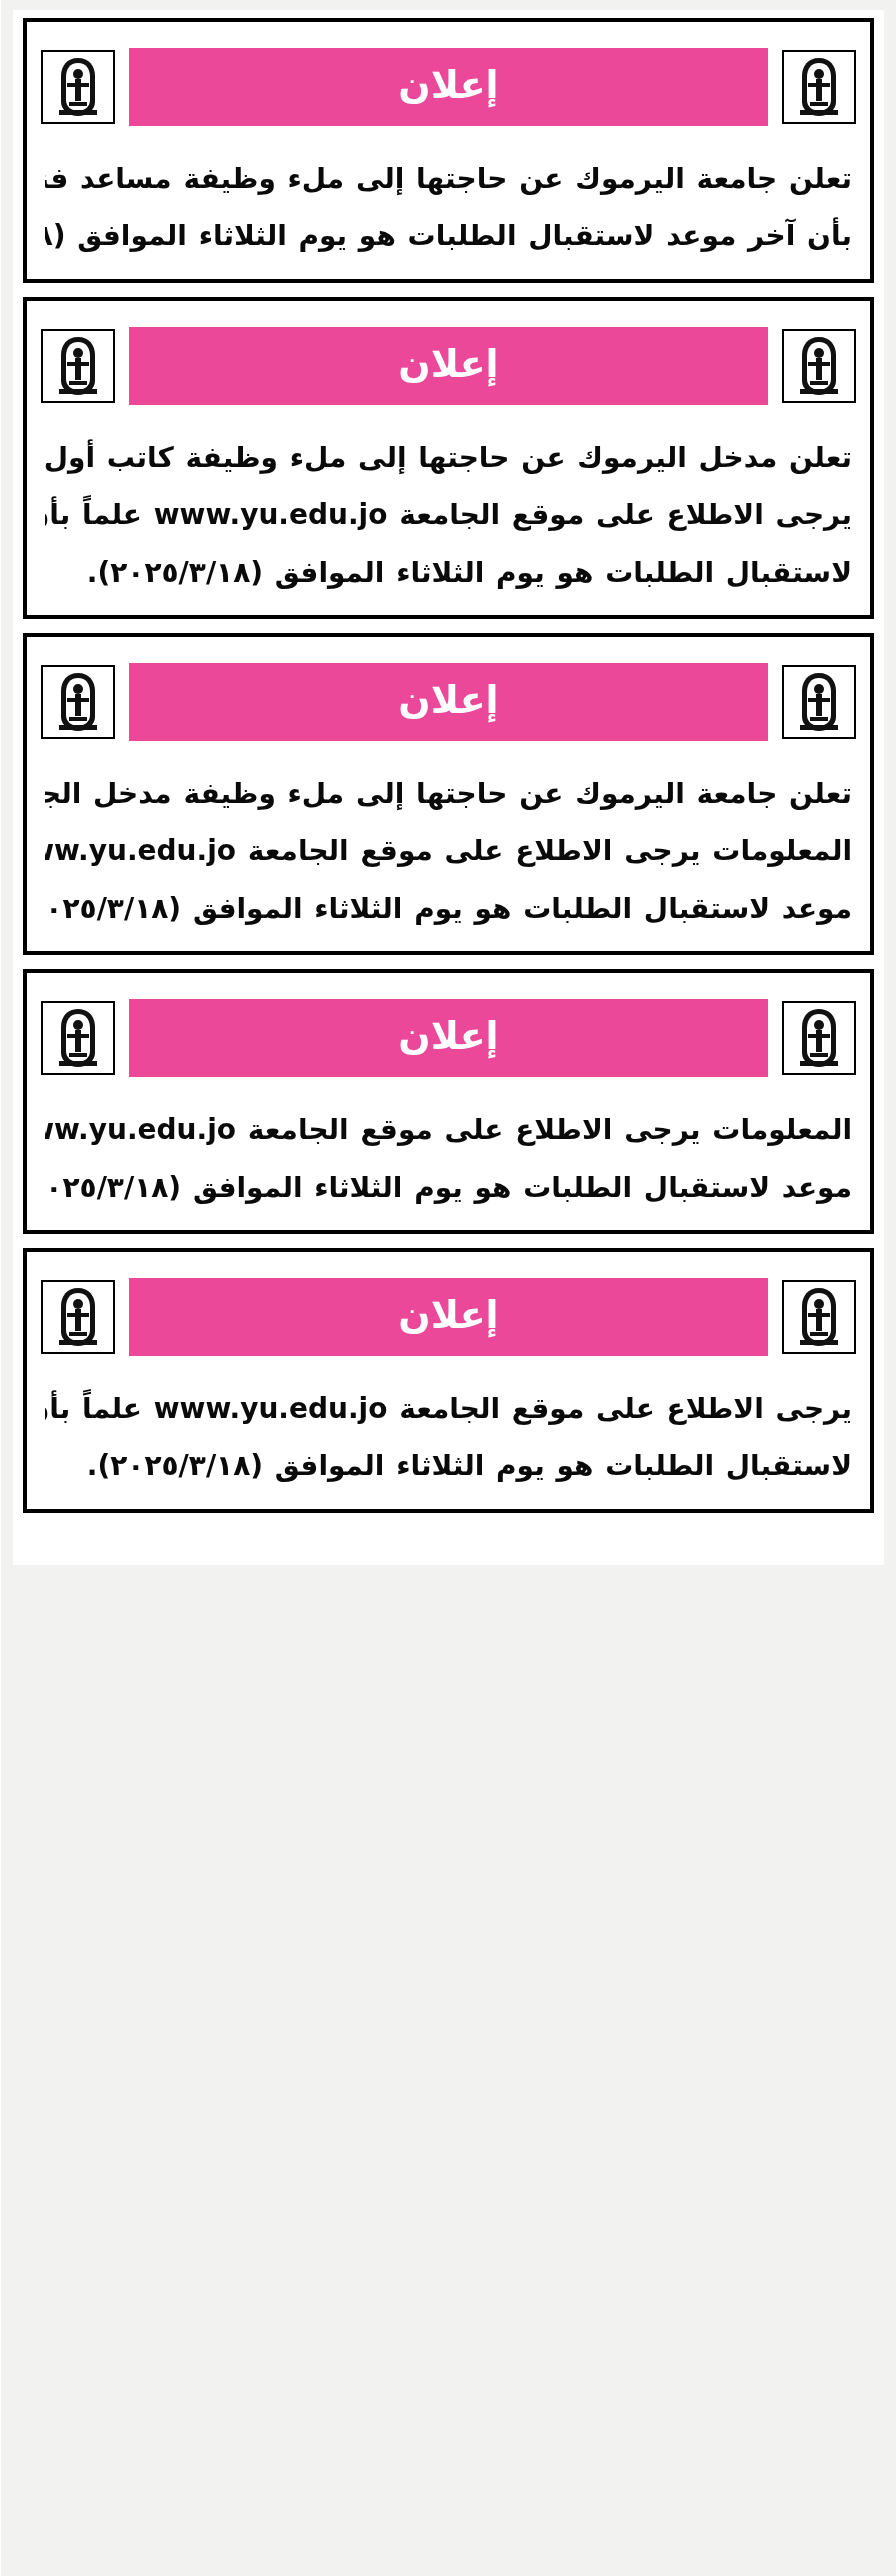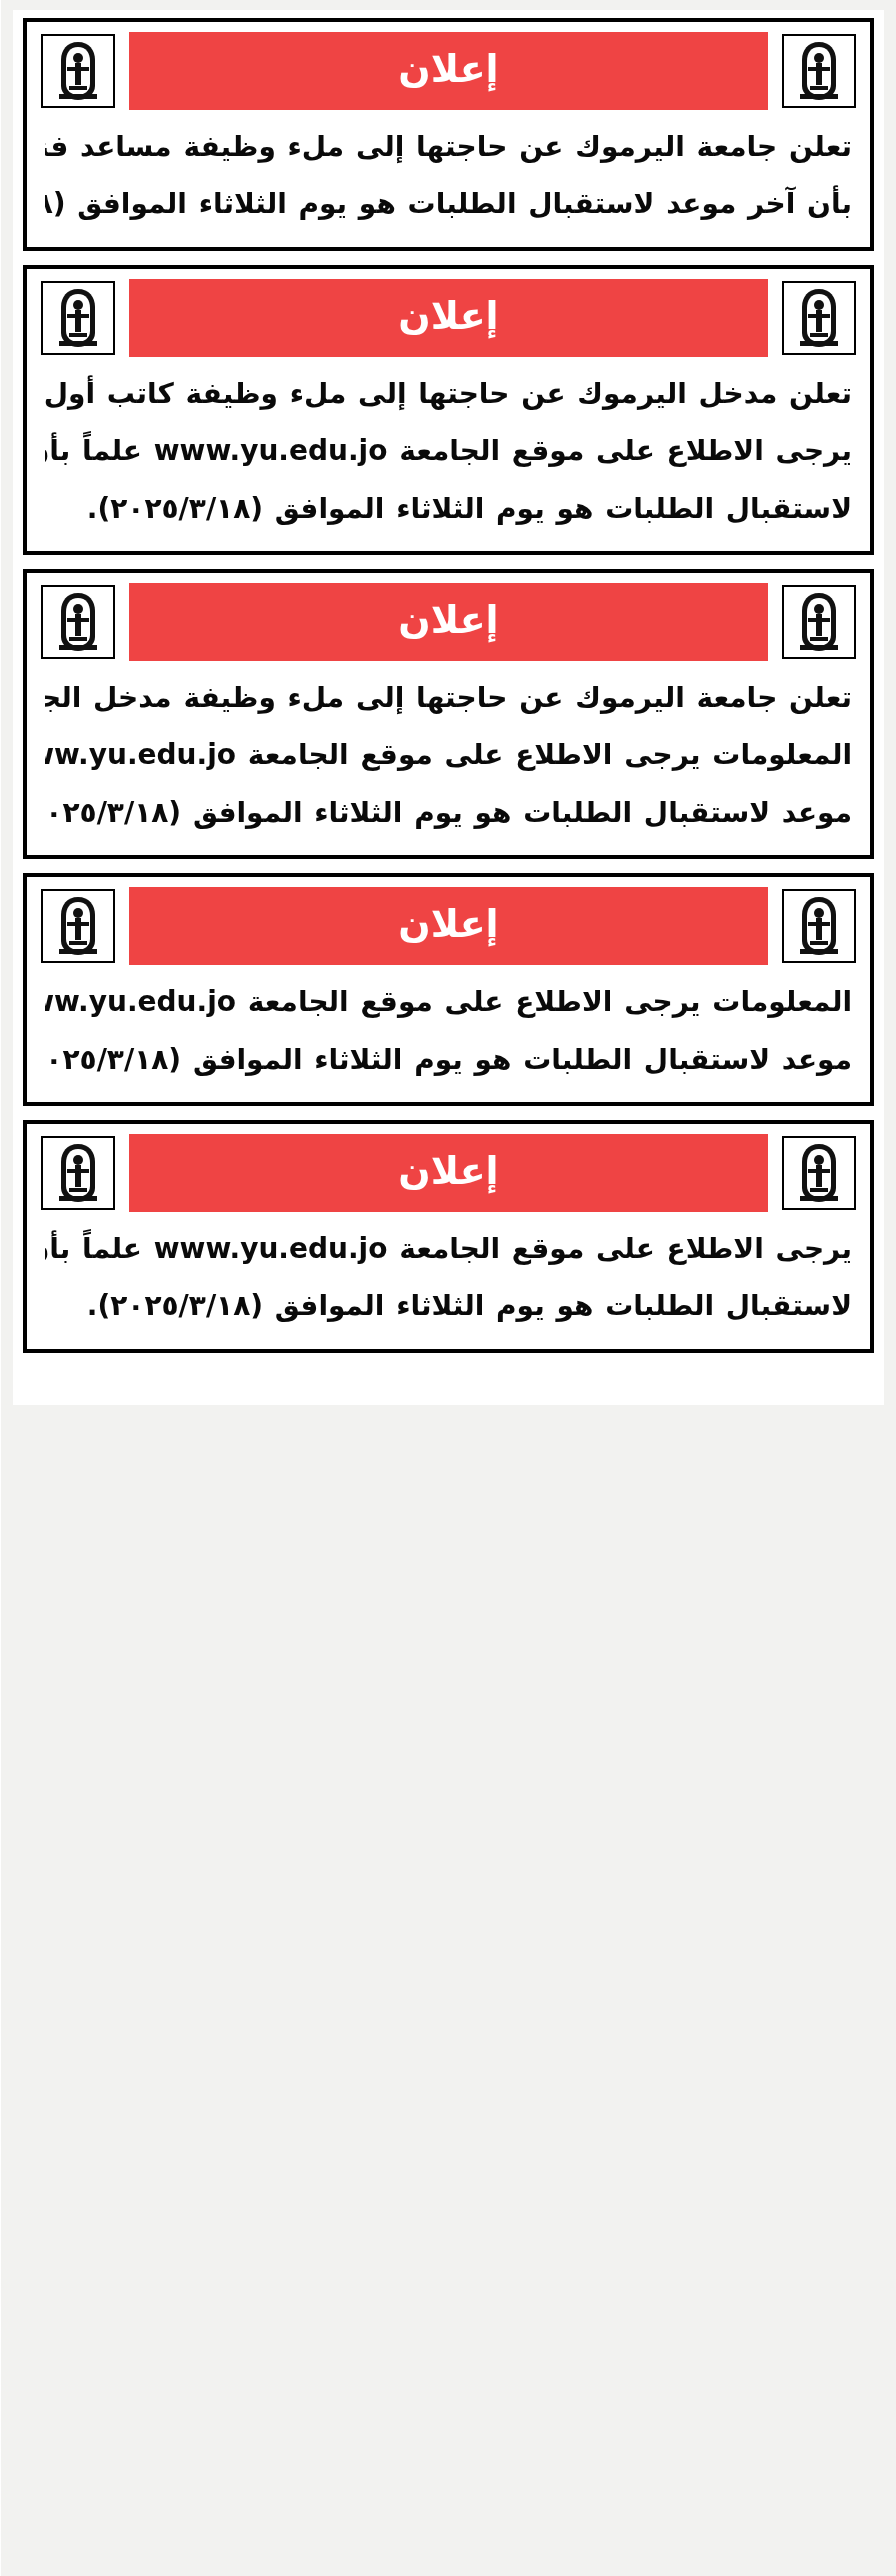--- a/index.html
+++ b/index.html
@@ -51,26 +51,26 @@
   }
   .crest {
     width: 74px;
     height: 74px;
     flex: 0 0 74px;
     position: relative;
   }
   .crest svg { display: block; }
   .banner {
     flex: 1 1 auto;
-    background: #ef4444;
+    background: #ec4899;
     height: 78px;
     display: flex;
     align-items: center;
     justify-content: center;
-    margin: 0 4px;
+    margin: 16px 4px;
   }
   .banner-text {
     color: #ffffff;
     font-size: 38px;
     font-weight: bold;
     letter-spacing: 2px;
     font-family: "DejaVu Sans", sans-serif;
     line-height: 1;
     padding-bottom: 4px;
   }

